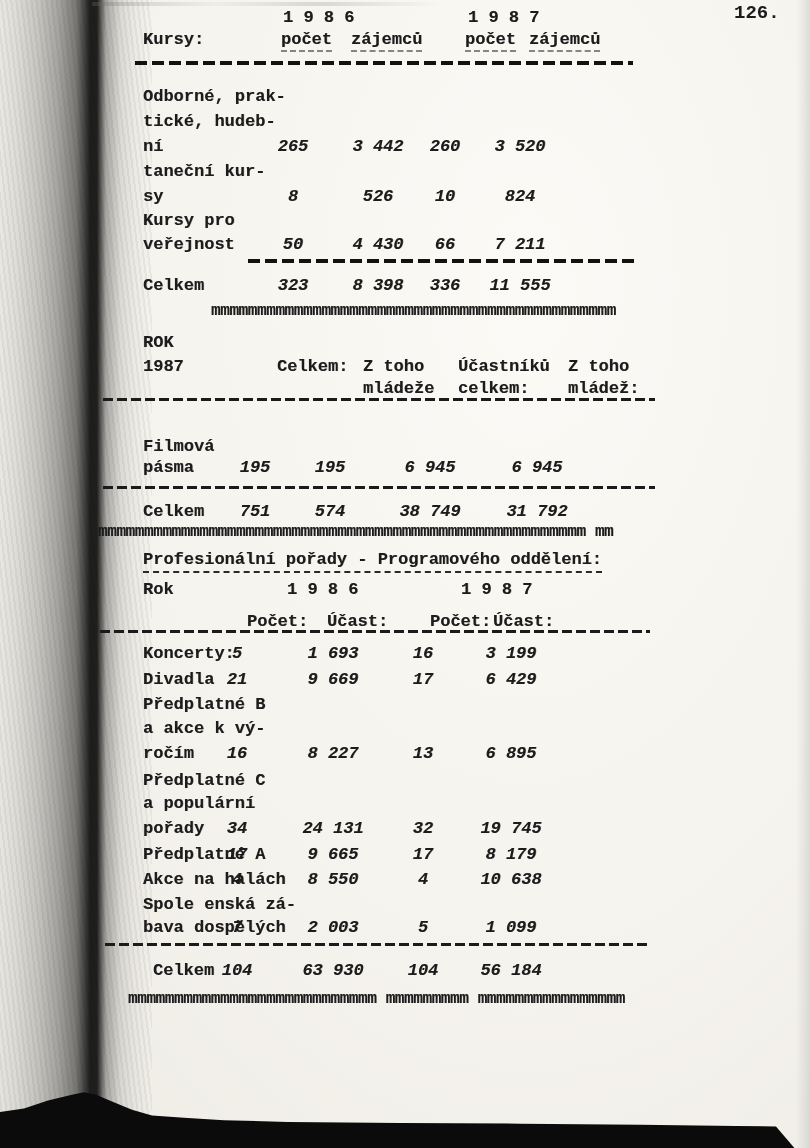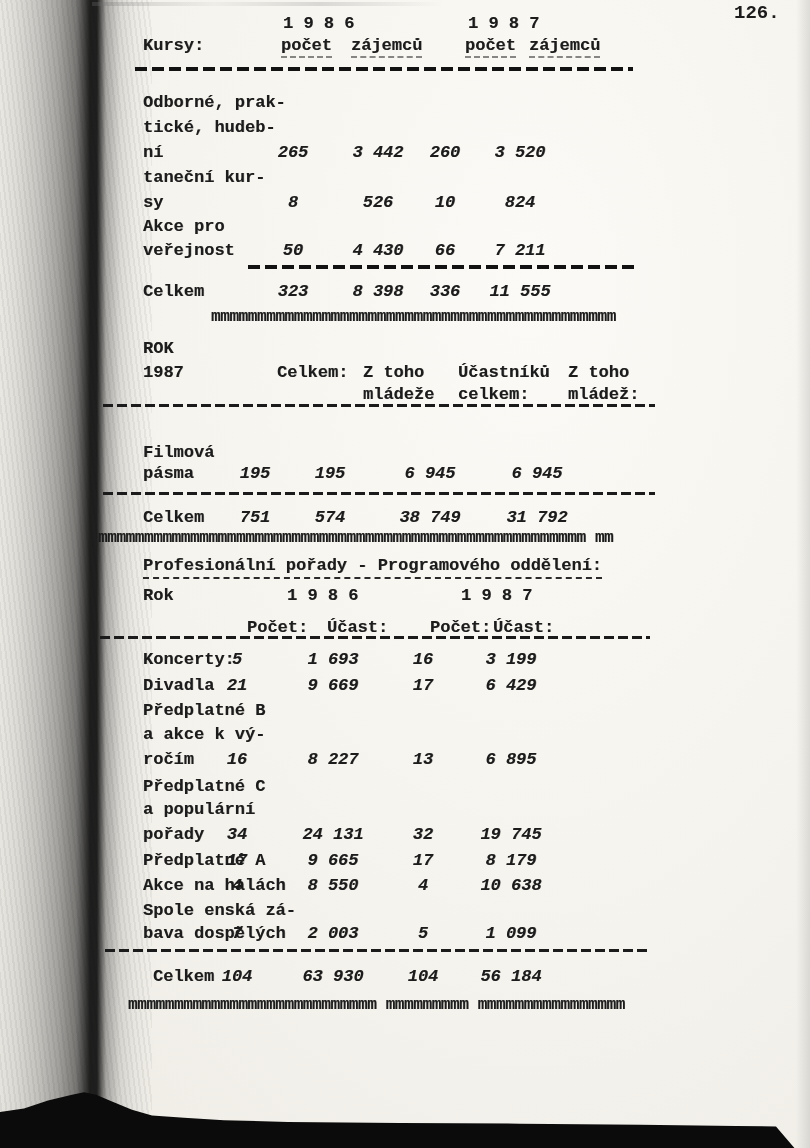--- a/index.html
+++ b/index.html
@@ -3,21 +3,21 @@
 <meta charset="utf-8">
 <style>
   html,body{margin:0;padding:0;background:#555;}
   .page{
     position:relative;width:810px;height:1148px;overflow:hidden;
     background:#f6f4ef;
     background-image:radial-gradient(ellipse at 65% 25%, #fbfaf6 0%, #f5f3ed 55%, #edebe4 100%);
     font-family:"Liberation Mono","DejaVu Sans Mono",monospace;
     font-weight:bold;color:#1c1c1c;
   }
-  .content{position:absolute;left:143px;top:0;width:500px;height:1040px;margin-top:6px;}
+  .content{position:absolute;left:143px;top:0;width:500px;height:1040px;}
   .line{position:absolute;left:0;width:100%;height:22px;font-size:17px;white-space:nowrap;
         text-shadow:0.4px 0.4px 0 rgba(25,25,25,.45);}
   .lbl{position:absolute;left:0;}
   .h{position:absolute;}
   .cell{position:absolute;text-align:center;font-style:italic;}
   
   .t1 .c1{left:110px;width:80px}.t1 .c2{left:195px;width:80px}.t1 .c3{left:262px;width:80px}.t1 .c4{left:330px;width:94px}
   .t2 .c1{left:72px;width:80px}.t2 .c2{left:147px;width:80px}.t2 .c3{left:237px;width:100px}.t2 .c4{left:344px;width:100px}
   .t3 .c1{left:54px;width:80px}.t3 .c2{left:140px;width:100px}.t3 .c3{left:245px;width:70px}.t3 .c4{left:322px;width:92px}
   .du{border-bottom:2px dashed rgba(40,40,40,.55);padding-bottom:1px;}
@@ -89,21 +89,21 @@
       <span class="lbl">taneční kur-</span>
     </div>
     <div class="line t1" style="top:187px">
       <span class="lbl">sy</span>
       <span class="cell c1">8</span>
       <span class="cell c2">526</span>
       <span class="cell c3">10</span>
       <span class="cell c4">824</span>
     </div>
     <div class="line t1" style="top:211px">
-      <span class="lbl">Akce pro</span>
+      <span class="lbl">Kursy pro</span>
     </div>
     <div class="line t1" style="top:235px">
       <span class="lbl">veřejnost</span>
       <span class="cell c1">50</span>
       <span class="cell c2">4 430</span>
       <span class="cell c3">66</span>
       <span class="cell c4">7 211</span>
     </div>
     <div class="sep heavy" style="top:259px;left:105px;width:387px"></div>
     <div class="line t1" style="top:276px">

